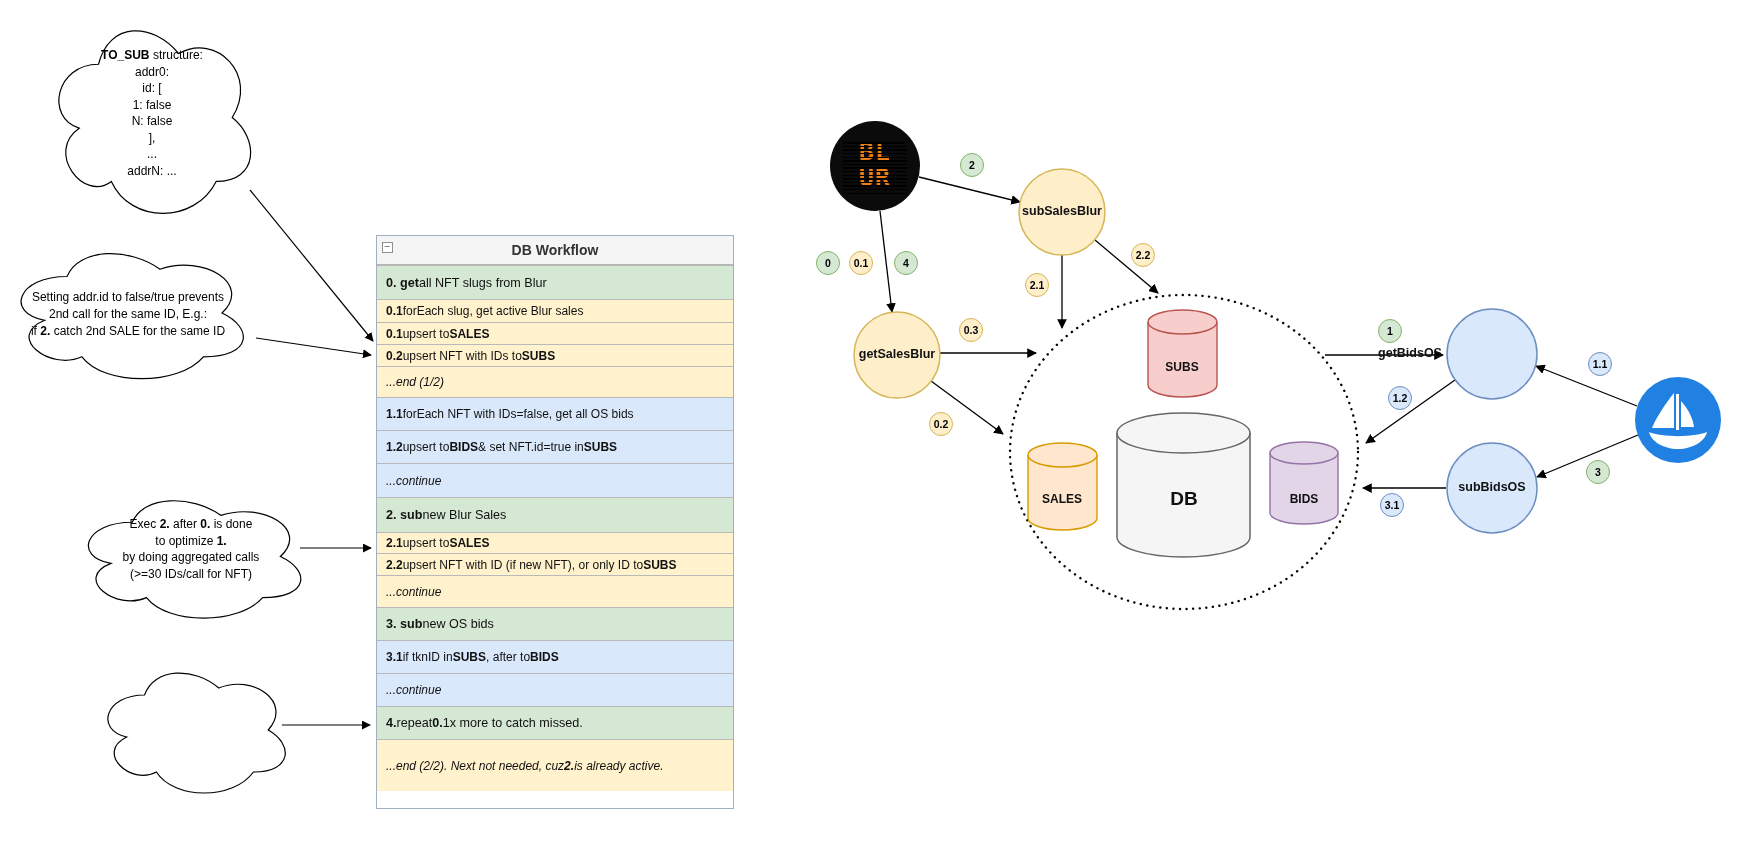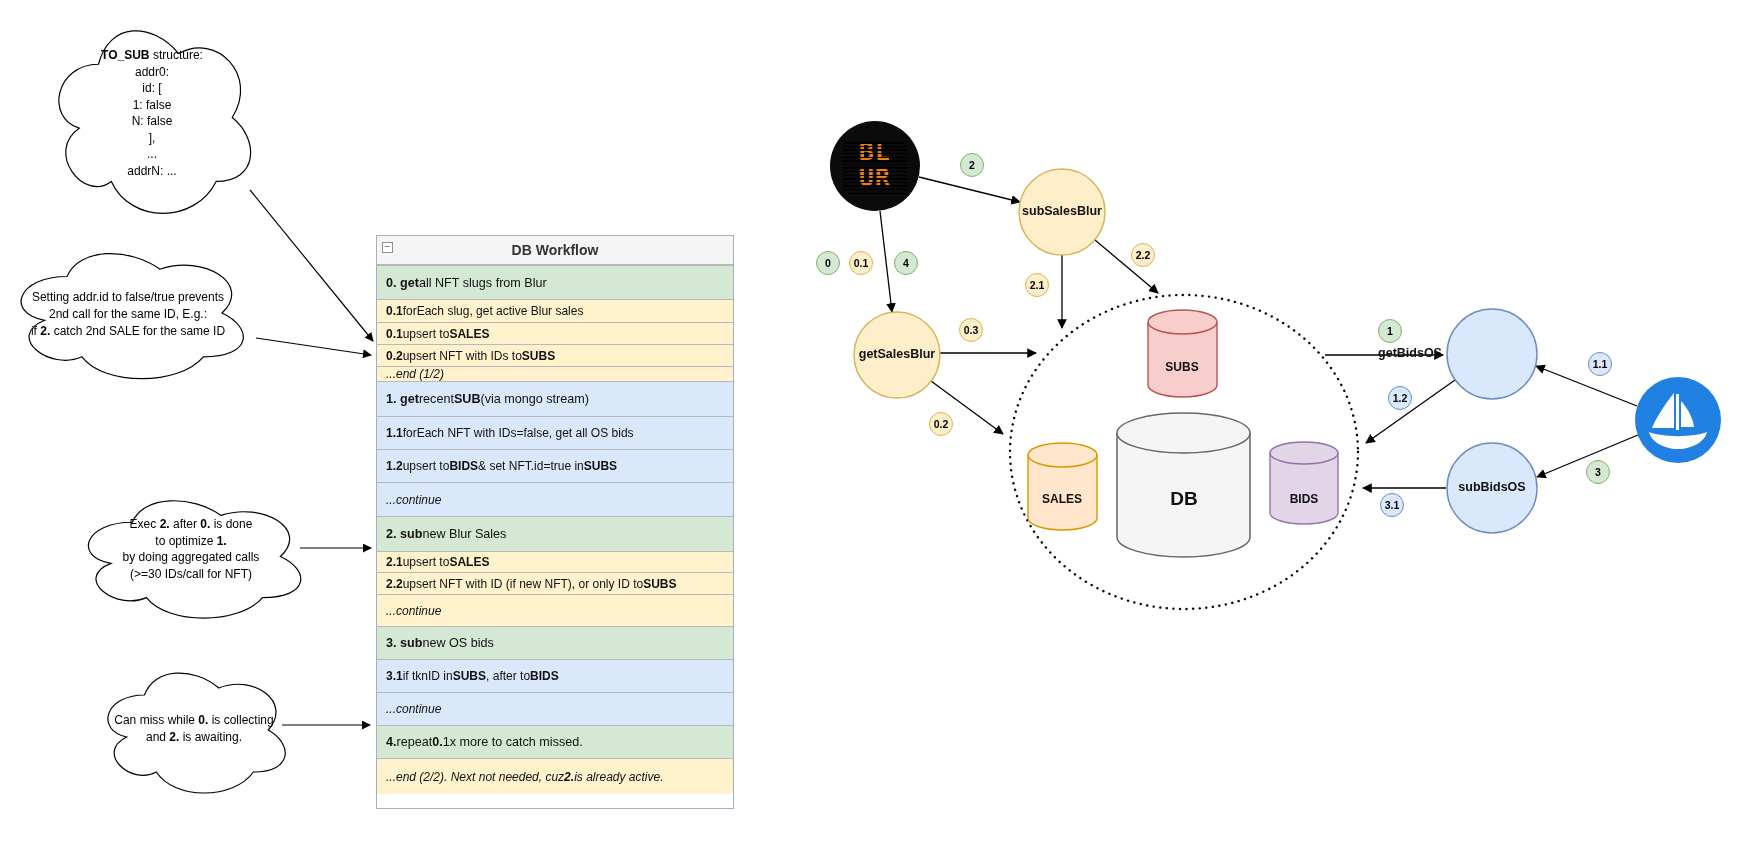--- a/index.html
+++ b/index.html
@@ -124,24 +124,20 @@
       <div><span>Setting addr.id to false/true prevents</span></div>
       <div><span>2nd call for the same ID, E.g.:</span></div>
       <div><span>if </span><span class="b">2.</span><span> catch 2nd SALE for the same ID</span></div>
     </div>
   <div class="cloud-text" style="left:76px;top:516px;width:230px;">
       <div><span>Exec </span><span class="b">2.</span><span> after </span><span class="b">0.</span><span> is done</span></div>
       <div><span>to optimize </span><span class="b">1.</span></div>
       <div><span>by doing aggregated calls</span></div>
       <div><span>(&gt;=30 IDs/call for NFT)</span></div>
     </div>
-  <div class="cloud-text" style="left:95px;top:712px;width:198px;line-height:17px;">
-      <div><span>Can miss while </span><span class="b">0.</span><span> is collecting</span></div>
-      <div><span>and </span><span class="b">2.</span><span> is awaiting.</span></div>
-    </div>
 
   <div id="wf-table">
     <div class="thead">
       <span class="collapse">−</span>
       <span class="ttitle">DB Workflow</span>
     </div>
     <div class="trow section green" style="height:34px">
         <span class="b u">0. get</span>
         <span class="u"> all NFT slugs from Blur</span>
       </div>
@@ -152,28 +148,22 @@
     <div class="trow yellow" style="height:22px">
         <span class="b">0.1</span>
         <span> upsert to </span>
         <span class="b">SALES</span>
       </div>
     <div class="trow yellow" style="height:22px">
         <span class="b">0.2</span>
         <span> upsert NFT with IDs to </span>
         <span class="b">SUBS</span>
       </div>
-    <div class="trow yellow" style="height:15px">
+    <div class="trow yellow" style="height:31px">
         <span class="i">...end (1/2)</span>
-      </div>
-    <div class="trow section blue" style="height:35px">
-        <span class="b u">1. get</span>
-        <span class="u"> recent </span>
-        <span class="b u">SUB</span>
-        <span class="u"> (via mongo stream)</span>
       </div>
     <div class="trow blue" style="height:33px">
         <span class="b">1.1</span>
         <span> forEach NFT with IDs=false, get all OS bids</span>
       </div>
     <div class="trow blue" style="height:33px">
         <span class="b">1.2</span>
         <span> upsert to </span>
         <span class="b">BIDS</span>
         <span> &amp; set NFT.id=true in </span>
@@ -212,21 +202,21 @@
       </div>
     <div class="trow blue" style="height:33px">
         <span class="i">...continue</span>
       </div>
     <div class="trow section green" style="height:33px">
         <span class="b u">4.</span>
         <span class="u"> repeat </span>
         <span class="b u">0.</span>
         <span class="u"> 1x more to catch missed.</span>
       </div>
-    <div class="trow yellow" style="height:36px">
+    <div class="trow yellow" style="height:52px">
         <span class="i">...end (2/2). Next not needed, cuz </span>
         <span class="b i">2.</span>
         <span class="i"> is already active.</span>
       </div>
   </div>
 
   <div class="blur-text">
     <div>BL</div>
     <div>UR</div>
   </div>

